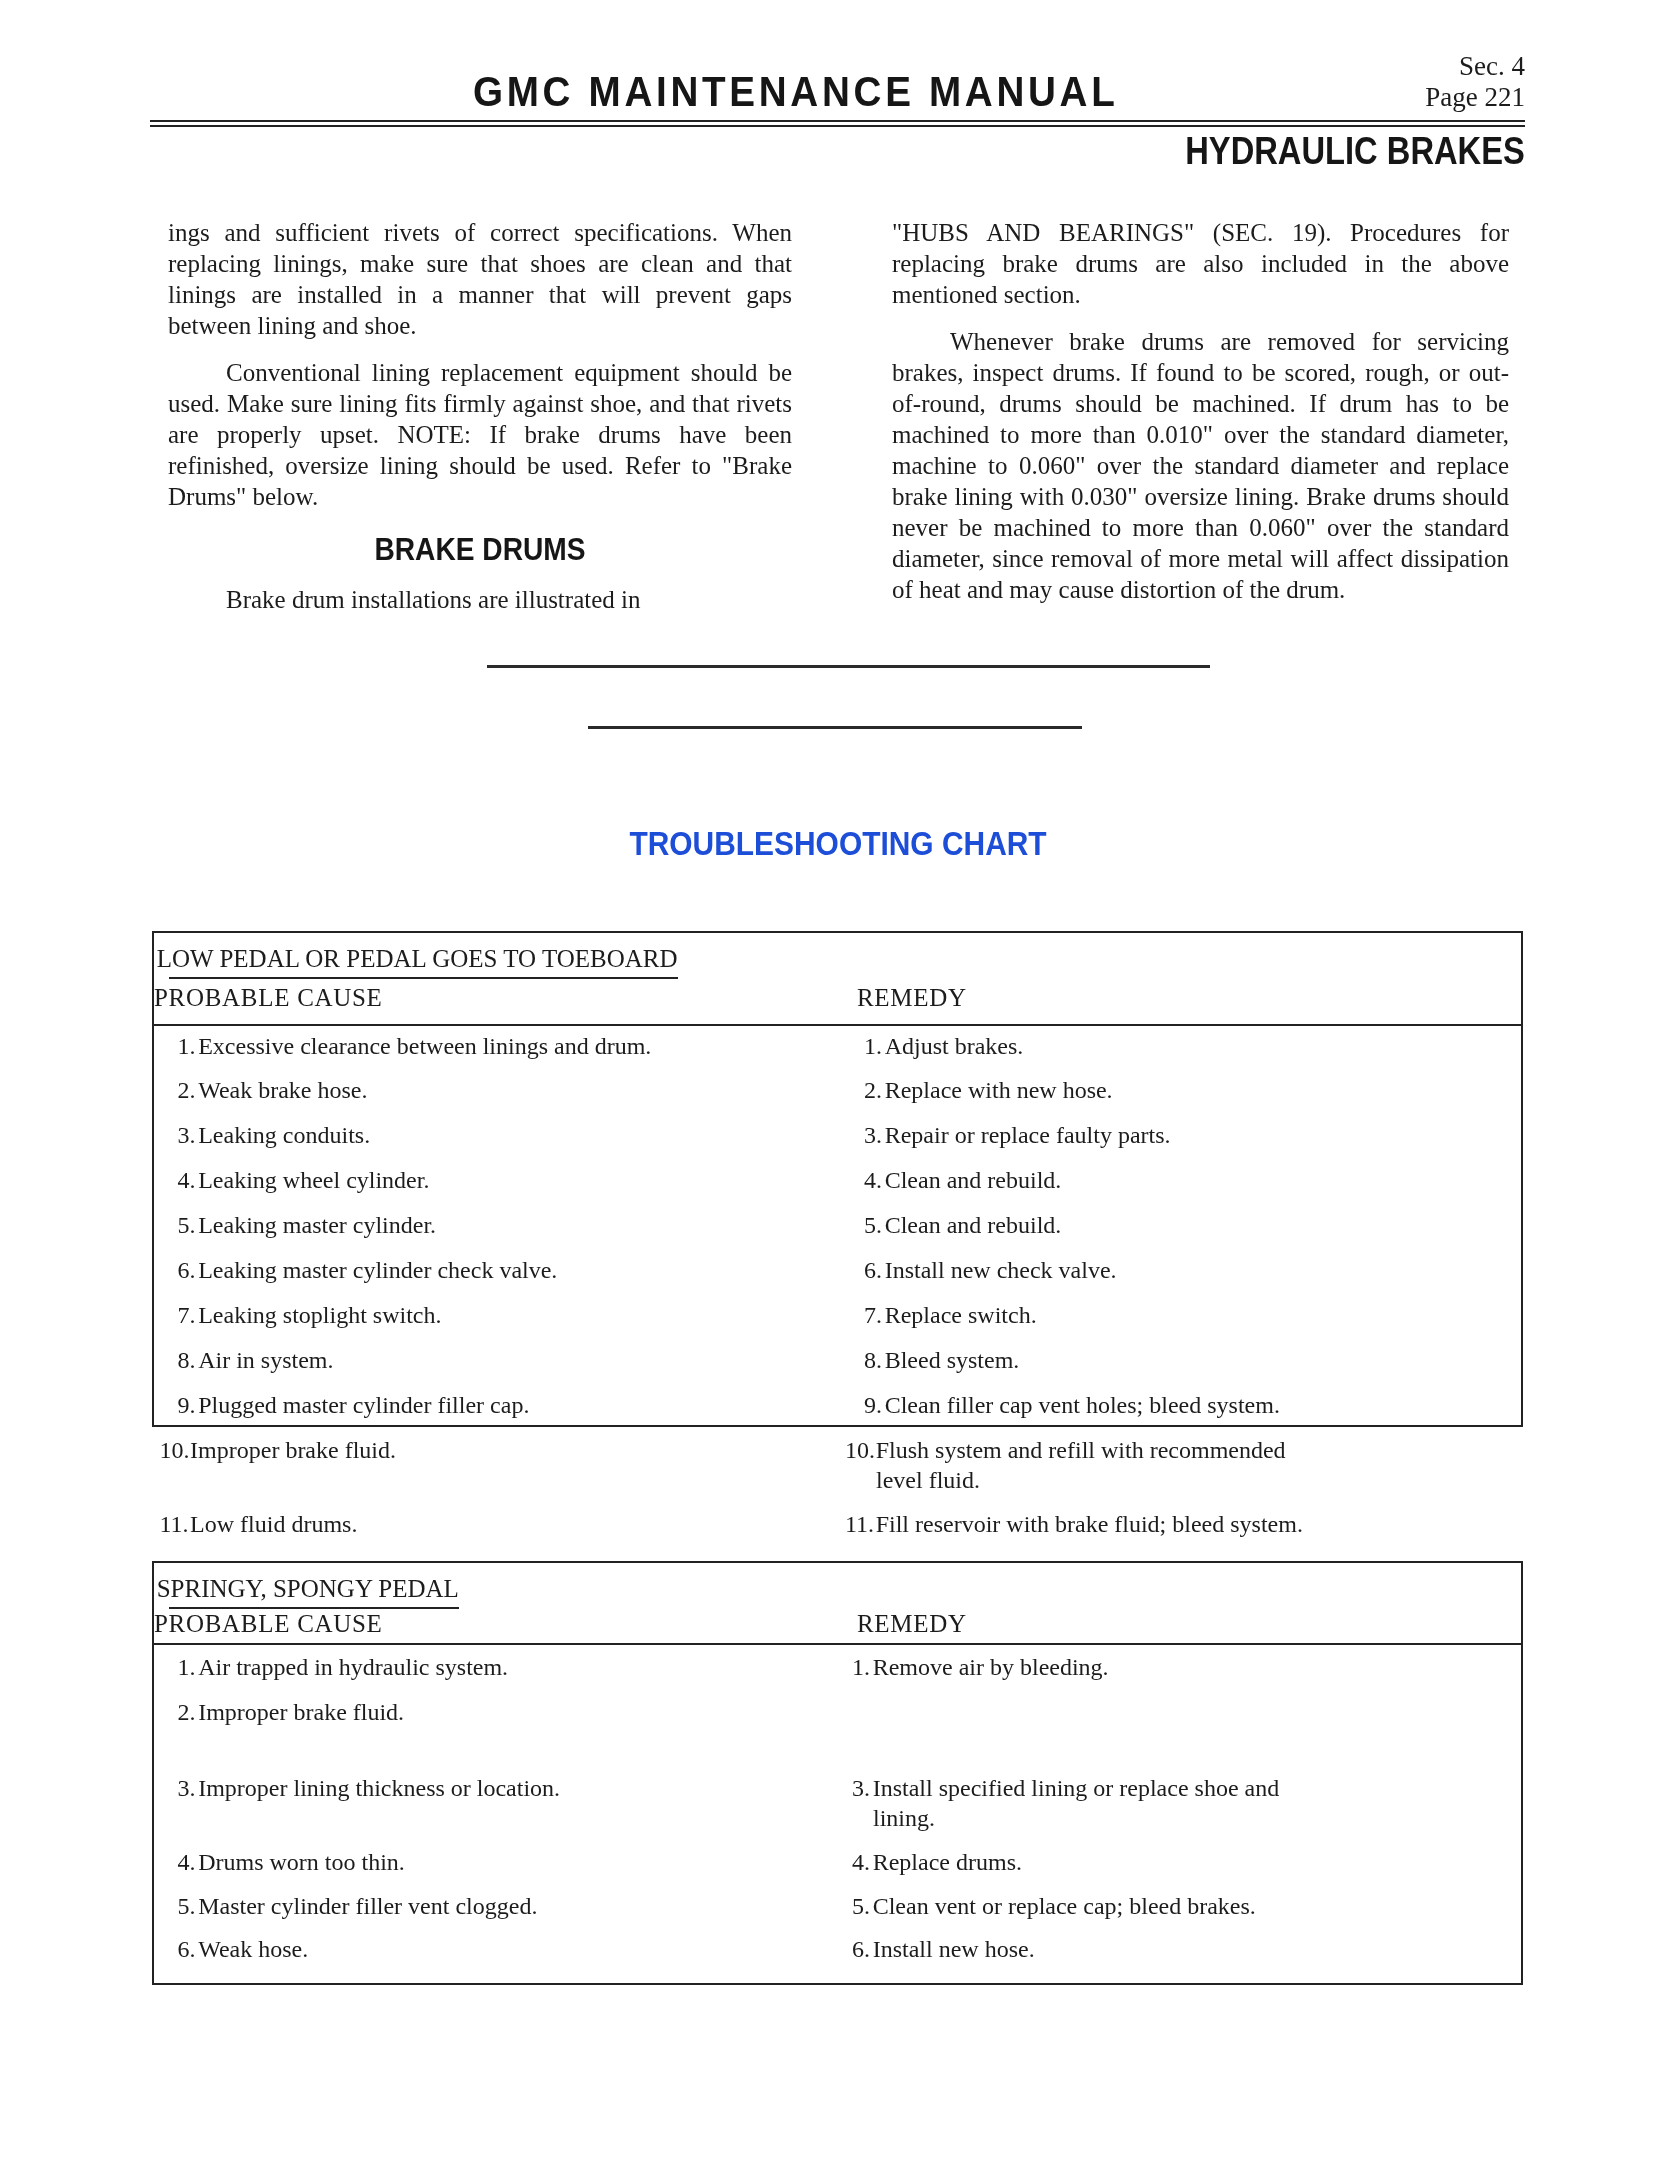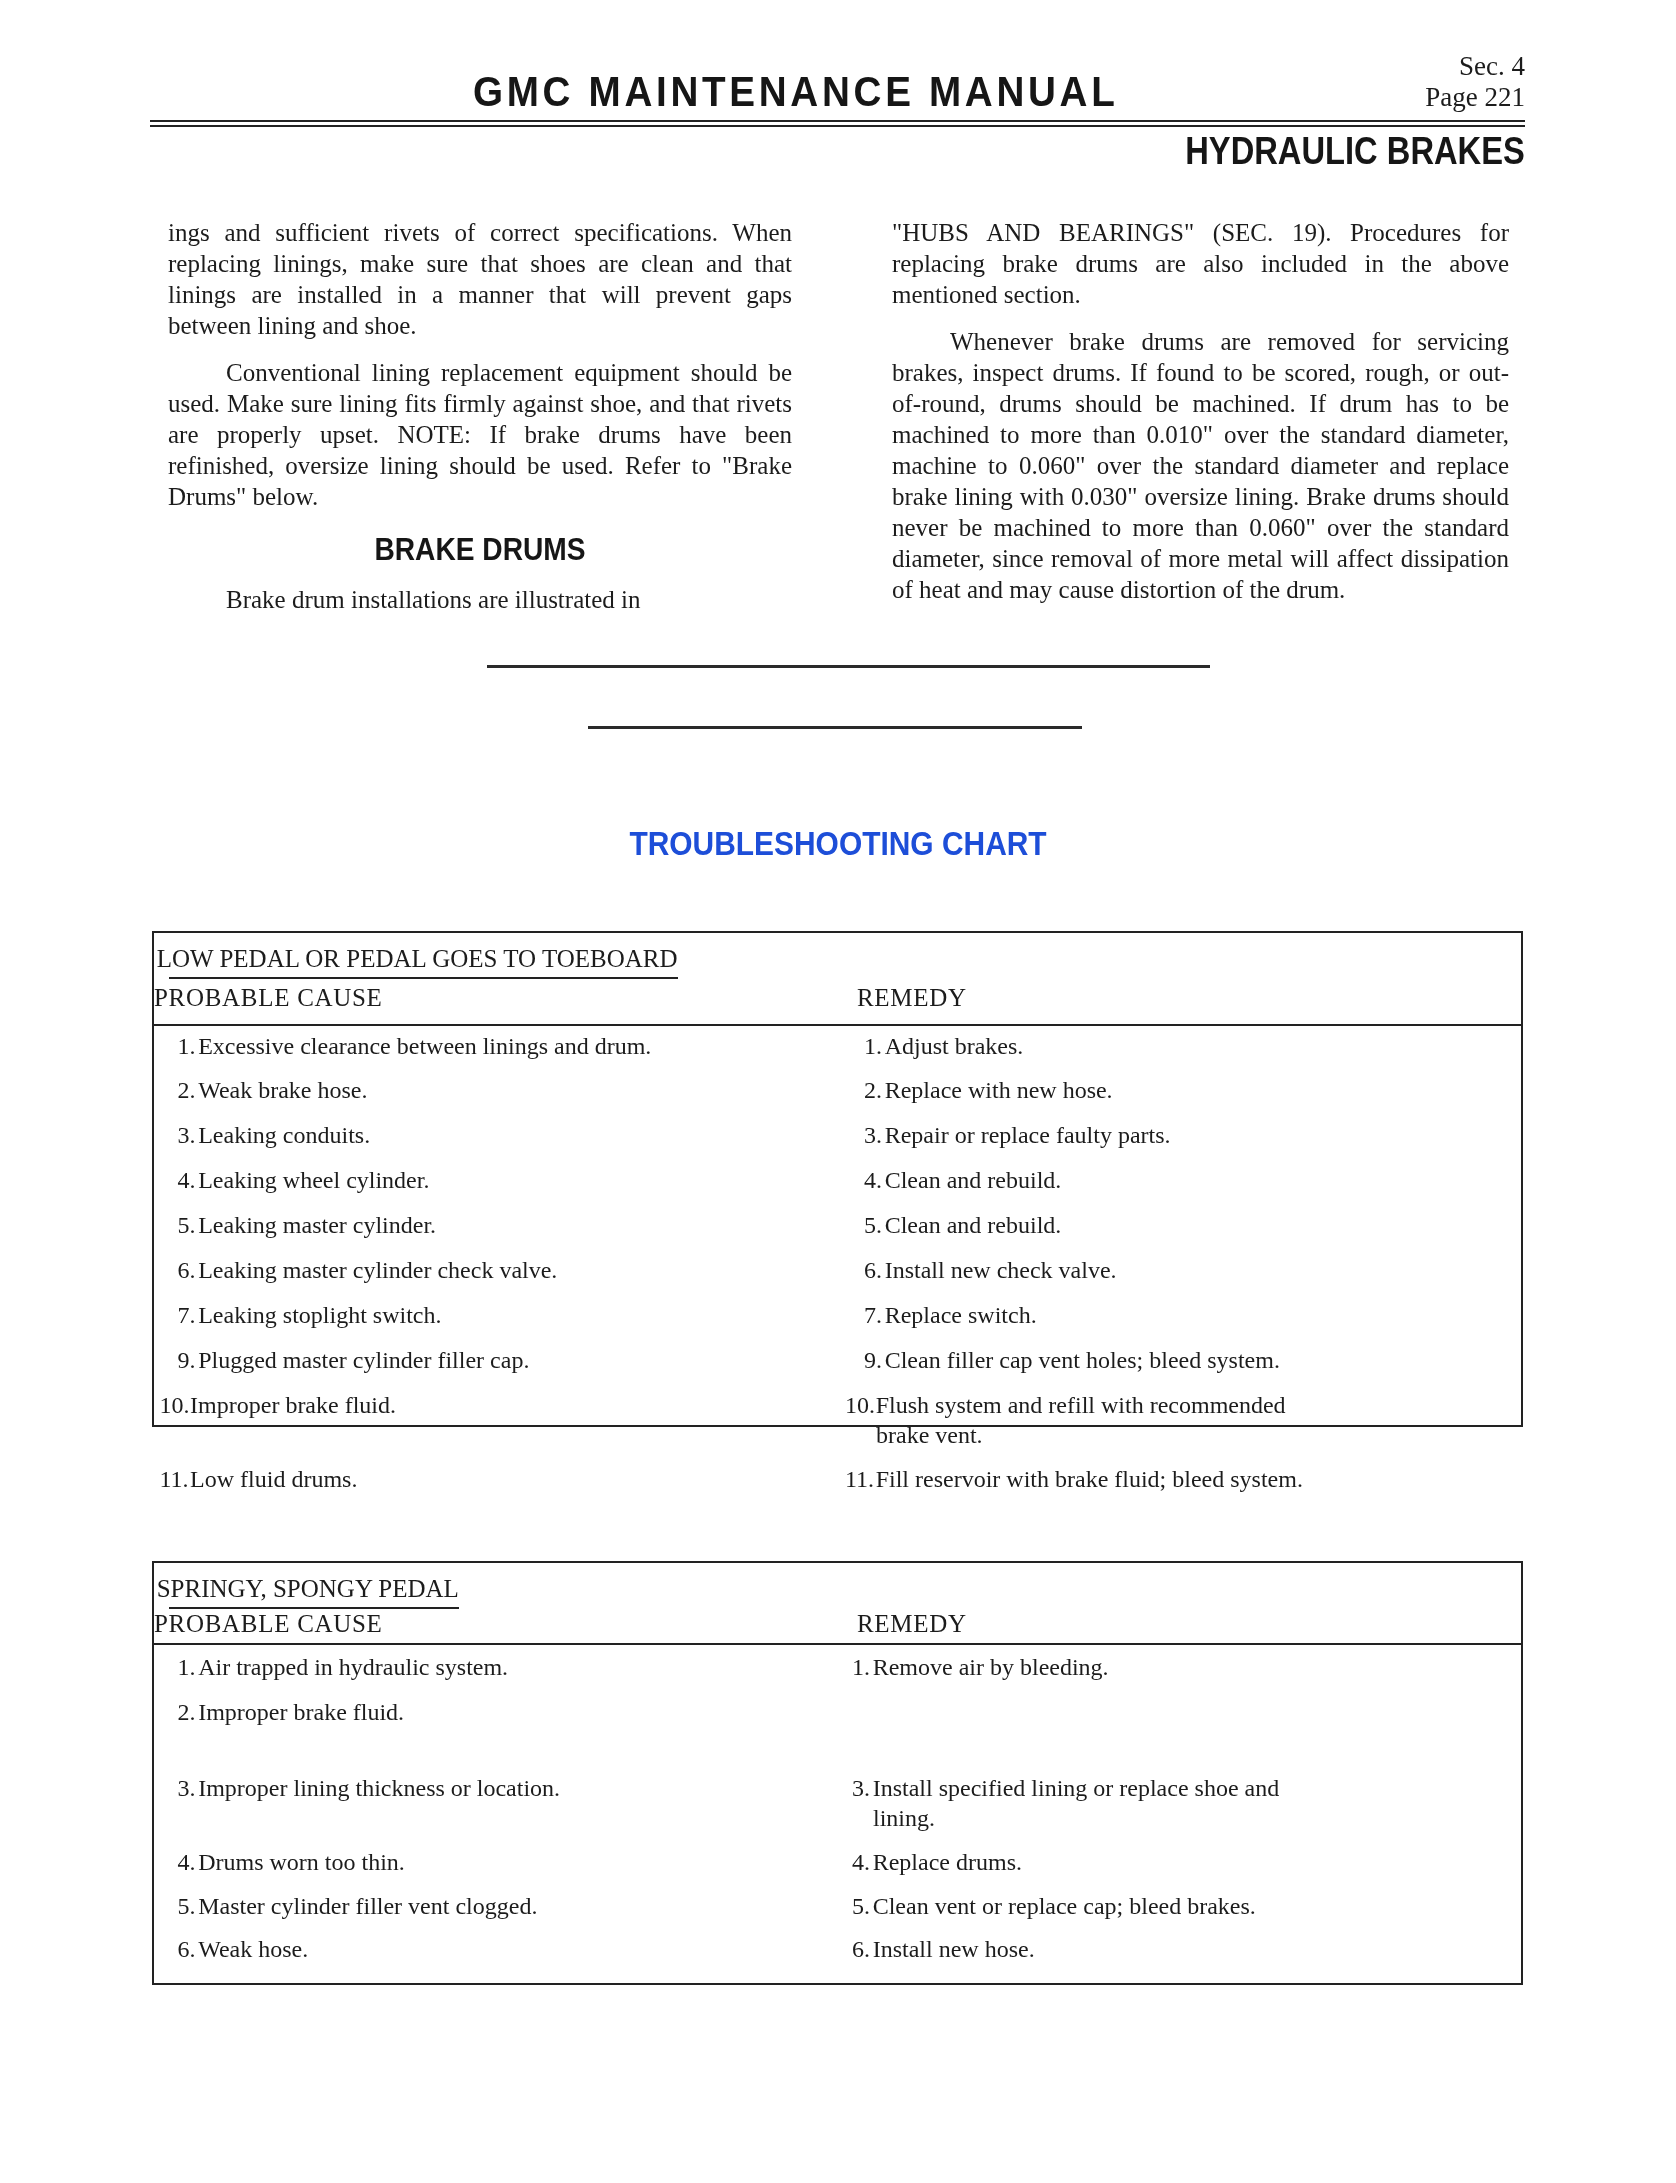--- a/index.html
+++ b/index.html
@@ -165,26 +165,30 @@
     </div>
     <div class="row" style="height:45px">
       <div class="cell cell-cause"><span class="num">6.</span><span class="txt">Leaking master cylinder check valve.</span></div>
       <div class="cell cell-remedy"><span class="num">6.</span><span class="txt">Install new check valve.</span></div>
     </div>
     <div class="row" style="height:45px">
       <div class="cell cell-cause"><span class="num">7.</span><span class="txt">Leaking stoplight switch.</span></div>
       <div class="cell cell-remedy"><span class="num">7.</span><span class="txt">Replace switch.</span></div>
     </div>
     <div class="row" style="height:45px">
+      <div class="cell cell-cause"><span class="num">8.</span><span class="txt">Air in system.</span></div>
+      <div class="cell cell-remedy"><span class="num">8.</span><span class="txt">Bleed system.</span></div>
+    </div>
+    <div class="row" style="height:45px">
       <div class="cell cell-cause"><span class="num">9.</span><span class="txt">Plugged master cylinder filler cap.</span></div>
       <div class="cell cell-remedy"><span class="num">9.</span><span class="txt">Clean filler cap vent holes; bleed system.</span></div>
     </div>
     <div class="row" style="height:74px">
       <div class="cell cell-cause" style="left:5.4px"><span class="num">10.</span><span class="txt">Improper brake fluid.</span></div>
-      <div class="cell cell-remedy" style="left:691px"><span class="num">10.</span><span class="txt">Flush system and refill with recommended</span><span class="hang">brake vent.</span></div>
+      <div class="cell cell-remedy" style="left:691px"><span class="num">10.</span><span class="txt">Flush system and refill with recommended</span><span class="hang">level fluid.</span></div>
     </div>
     <div class="row" style="height:41px">
       <div class="cell cell-cause" style="left:5.4px"><span class="num">11.</span><span class="txt">Low fluid drums.</span></div>
       <div class="cell cell-remedy" style="left:691px"><span class="num">11.</span><span class="txt">Fill reservoir with brake fluid; bleed system.</span></div>
     </div>
   </div>
 </div>
 
 <div class="abs ts-table tbl2">
   <div class="ts-caption">SPRINGY, SPONGY PEDAL</div>

